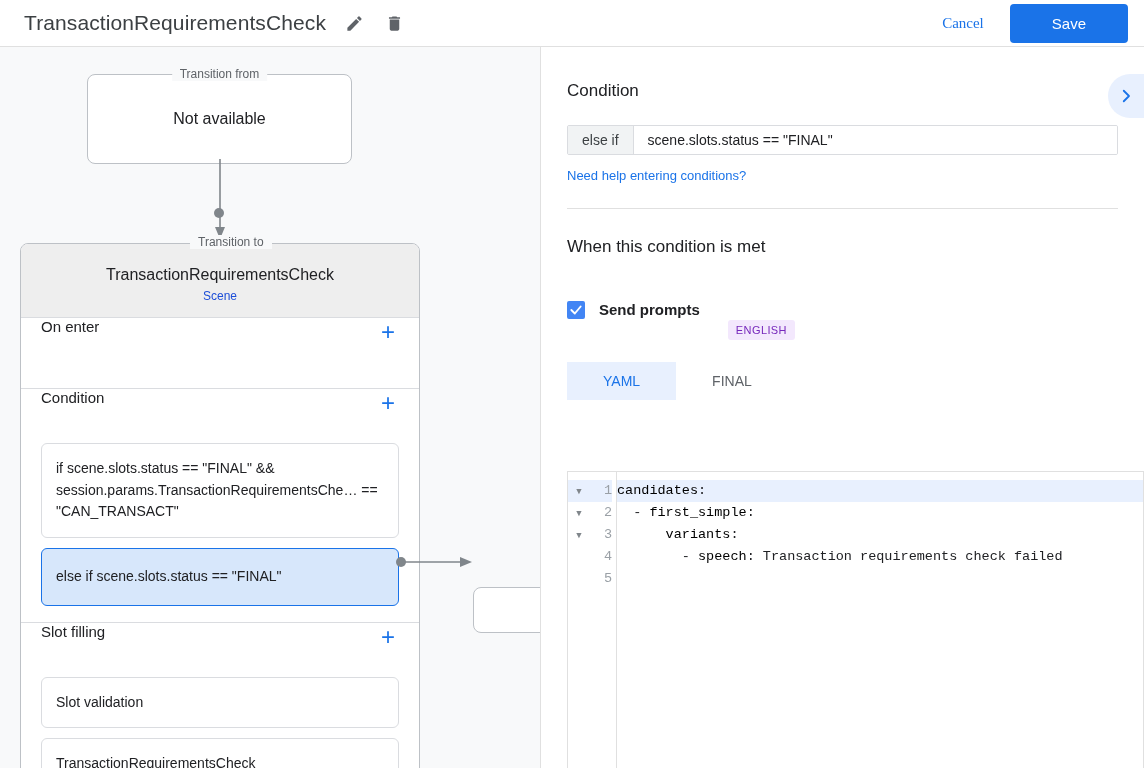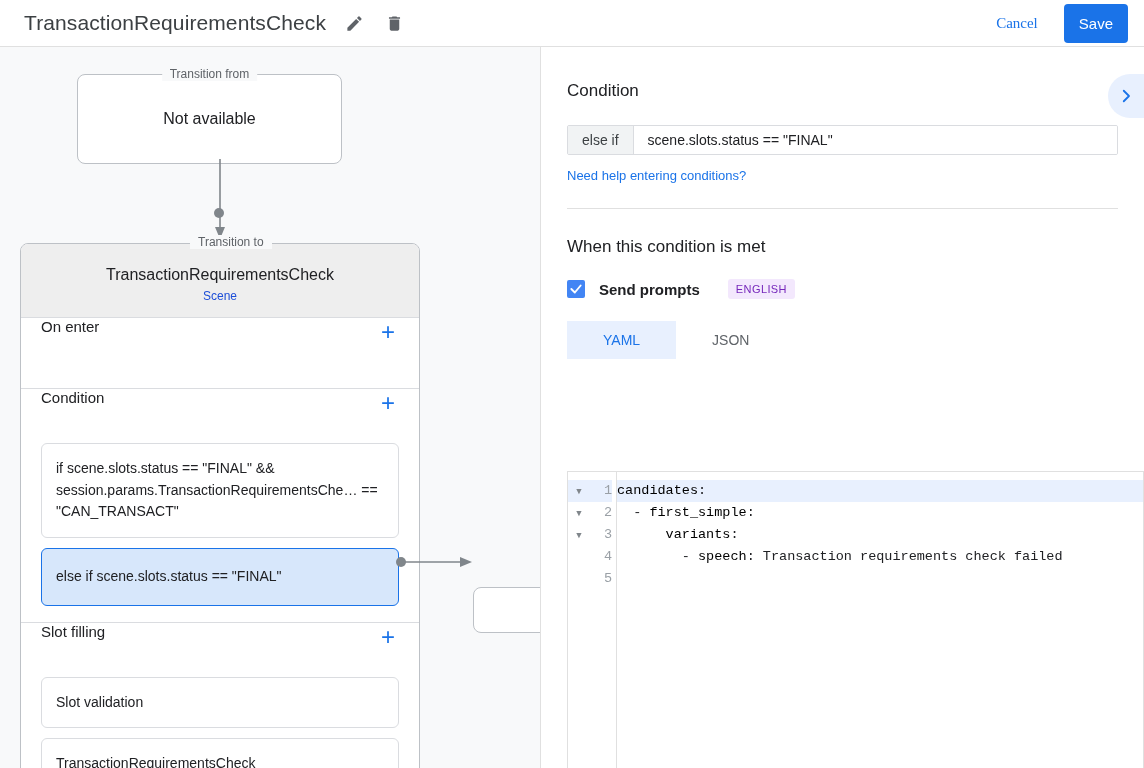--- a/index.html
+++ b/index.html
@@ -42,21 +42,21 @@
   }
   .btn-text {
     background: transparent; border: none;
     color: #1a73e8; font-size: 15px;
     font-family: Liberation Serif, serif;
     padding: 9px 12px; border-radius: 4px; cursor: pointer;
   }
   .btn-filled {
     background: #1a73e8; border: none; color: #ffffff;
     font-size: 15px; font-family: "Liberation Sans", sans-serif;
-    padding: 11px 15px; border-radius: 4px; cursor: pointer;
+    padding: 11px 42px; border-radius: 4px; cursor: pointer;
   }
 
   
   .canvas {
     position: absolute; left: 0; top: 47px;
     width: 540px; height: 721px;
     background: #f8f9fa;
     overflow: hidden;
   }
   .divider-v {
@@ -74,21 +74,21 @@
   .fs-legend {
     position: absolute; top: -8px; left: 50%;
     transform: translateX(-50%);
     background: #f8f9fa;
     padding: 0 8px;
     font-size: 12px; color: #5f6368;
     white-space: nowrap;
   }
 
   #transition-from {
-    left: 77px; top: 27px; width: 265px; height: 90px;
+    left: 87px; top: 27px; width: 265px; height: 90px;
   }
   #transition-from .body {
     height: 100%; display: flex; align-items: center; justify-content: center;
     font-size: 16px; color: #202124;
   }
 
   
   .arrow-wrap { position: absolute; left: 213px; top: 112px; }
 
   
@@ -193,21 +193,21 @@
   }
   .cb.checked {
     background: #4285f4; border-color: #4285f4;
     display: flex; align-items: center; justify-content: center;
   }
   .cb-label { font-size: 15px; color: #202124; }
   .cb-label.bold { font-weight: bold; }
   .badge {
     background: #f3e8fd; color: #7627bb;
     font-size: 11px; letter-spacing: .4px;
-    padding: 4px 8px; border-radius: 3px; margin-left: 14px;
+    padding: 4px 8px; border-radius: 3px; margin-left: 14px; margin-top: 41px;
   }
   .helptext {
     margin-top: 13px; font-size: 13.5px; color: #3c4043;
     line-height: 1.5; max-width: 555px;
   }
 
   .tabs { display: flex; margin-top: 22px; }
   .tab {
     padding: 11px 36px; font-size: 14px;
     color: #5f6368; cursor: pointer;
@@ -364,21 +364,21 @@
           <polyline points="4 12 10 18 20 6"></polyline>
         </svg>
       </div>
       <span class="cb-label bold">Send prompts</span>
       <span class="badge">ENGLISH</span>
     </div>
 
 
     <div class="tabs">
       <button class="tab active">YAML</button>
-      <button class="tab">JSON</button>
+      <button class="tab">FINAL</button>
     </div>
   </div>
 </div>
 
 <div class="editor">
   <div class="ed-fold" id="ed-fold">
       <div class="ln hl"><span class="fold-tri">▼</span></div>
       <div class="ln"><span class="fold-tri">▼</span></div>
       <div class="ln"><span class="fold-tri">▼</span></div>
       <div class="ln"></div>

